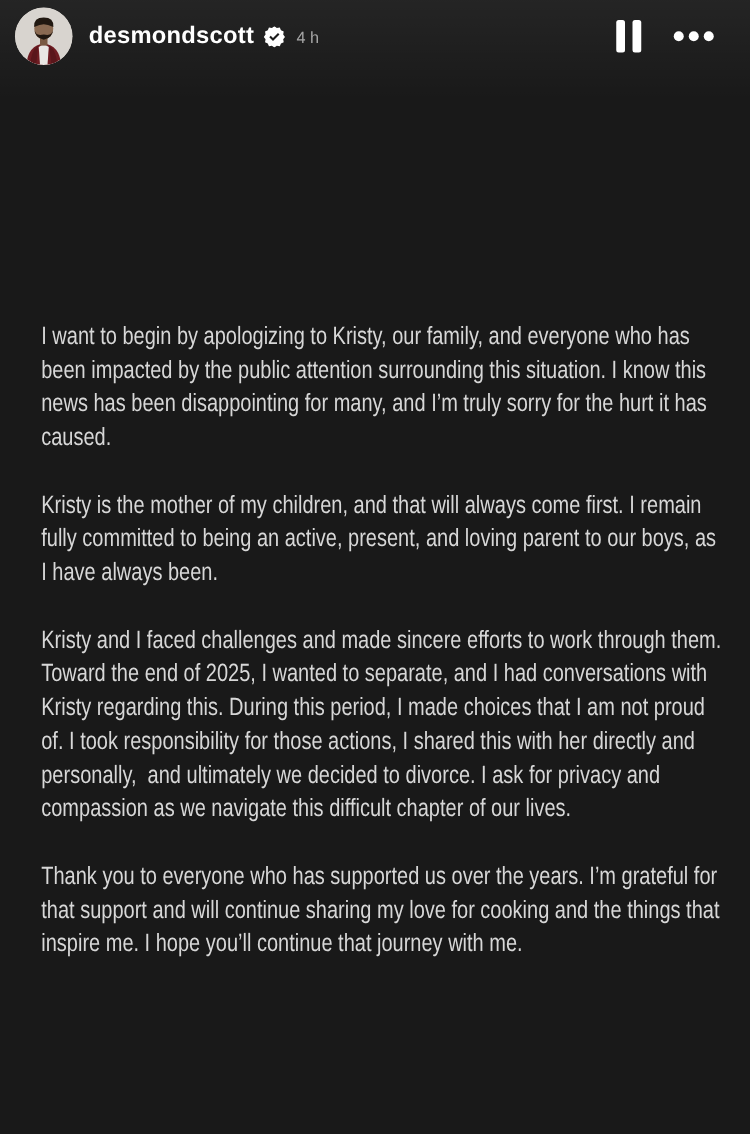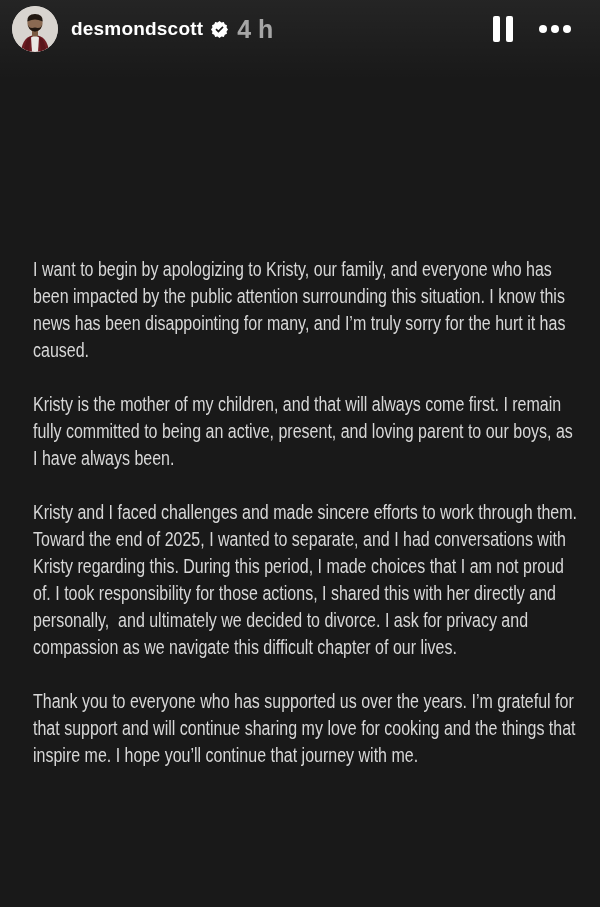--- a/index.html
+++ b/index.html
@@ -26,21 +26,21 @@
   .avatar {
     width: 46px; height: 46px; border-radius: 50%;
     overflow: hidden; flex: none; background: #d8d4cf;
   }
   .avatar svg { display: block; width: 46px; height: 46px; }
   .user-block { display: flex; align-items: center; margin-left: 13px; }
   .username {
     color: #ffffff; font-size: 19px; font-weight: 700; letter-spacing: 0.2px;
   }
   .badge { margin-left: 8px; display: flex; align-items: center; }
-  .timestamp { color: #a6a6a6; font-size: 25px; margin-left: 9px; font-weight: 700; }
+  .timestamp { color: #a6a6a6; font-size: 13px; margin-left: 9px; font-weight: 400; }
 
   .actions { margin-left: auto; display: flex; align-items: center; gap: 24px; padding-right: 2px; }
   .pause-btn { display: flex; gap: 6px; cursor: pointer; padding: 2px; }
   .pause-bar { width: 7px; height: 26px; background: #ffffff; border-radius: 2px; }
   .more-btn { display: flex; gap: 4px; cursor: pointer; padding: 6px 0; }
   .dot { width: 8px; height: 8px; border-radius: 50%; background: #ffffff; }
 
   
   .story-text {
     position: absolute;

